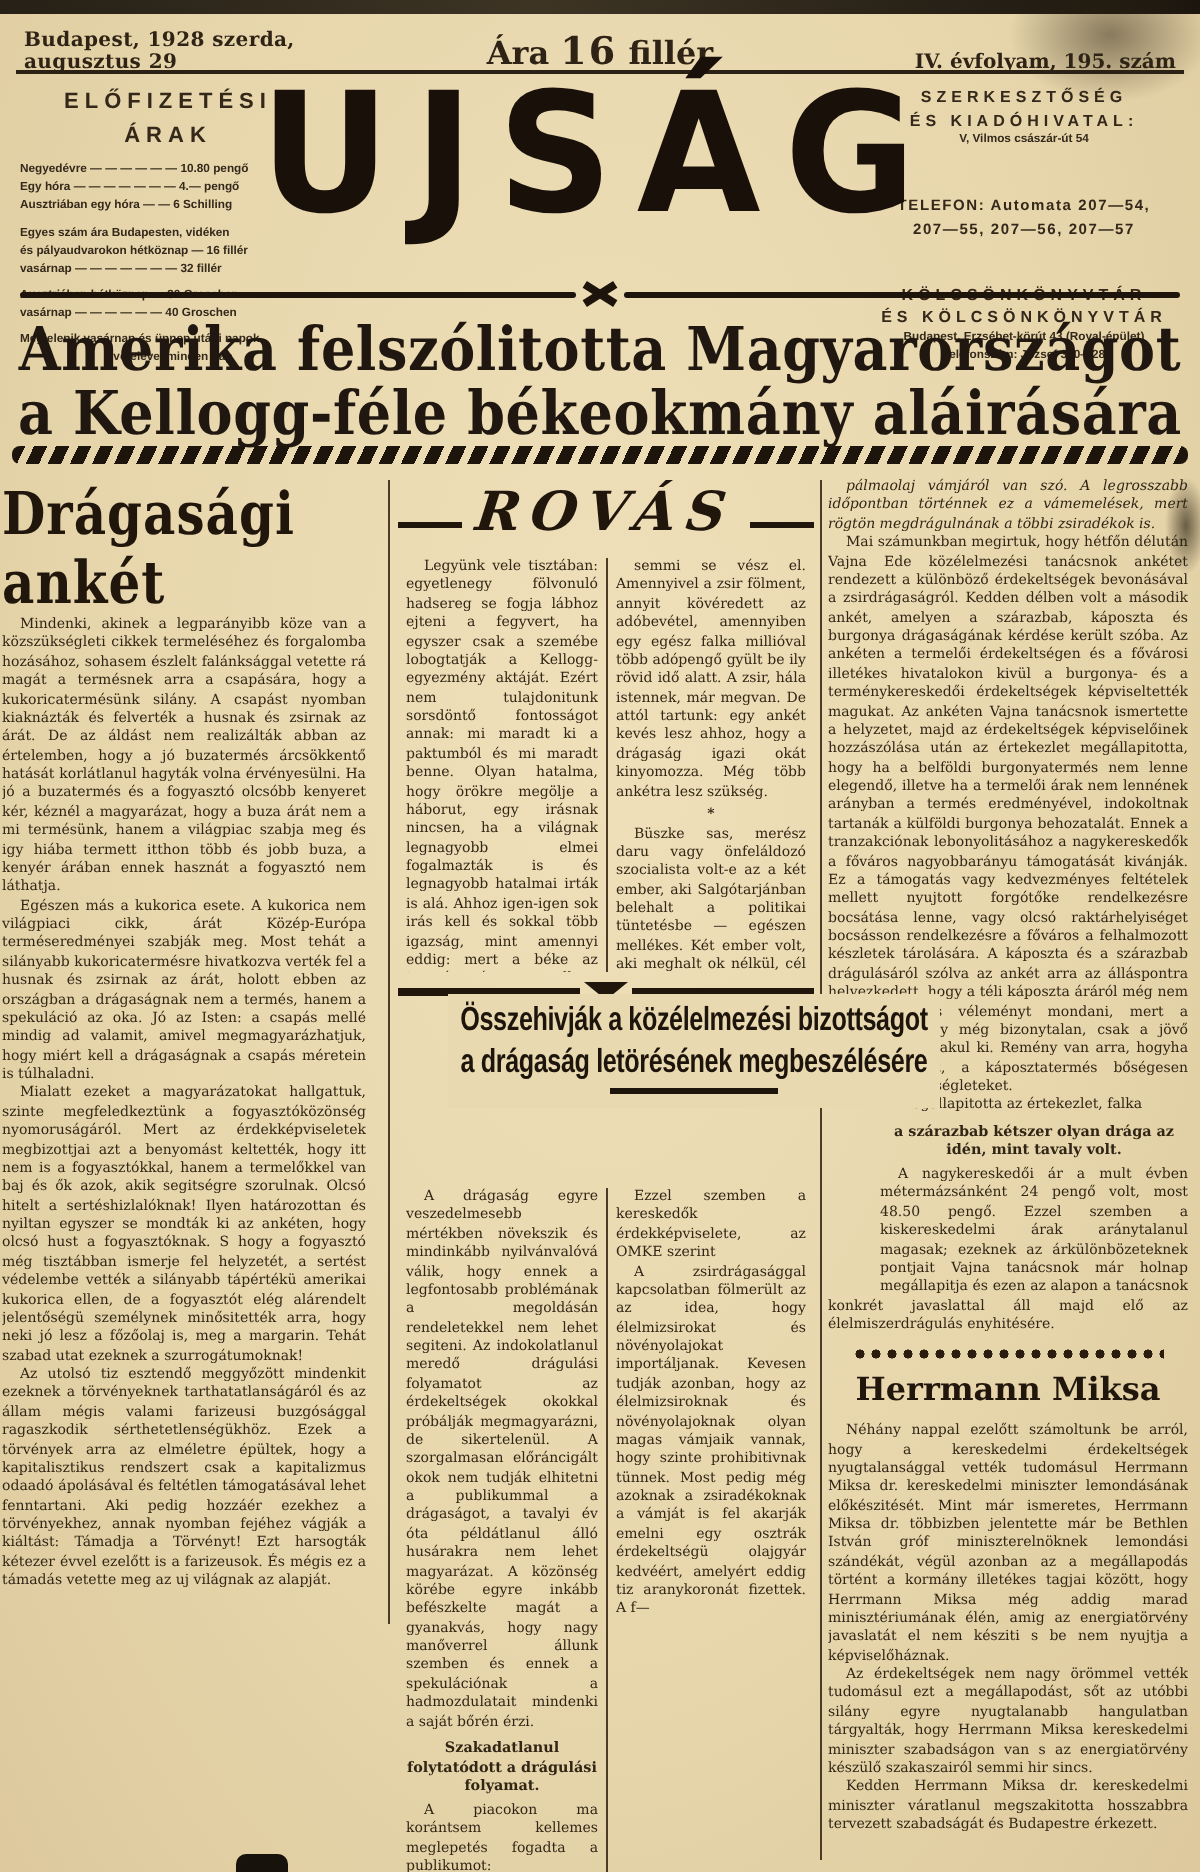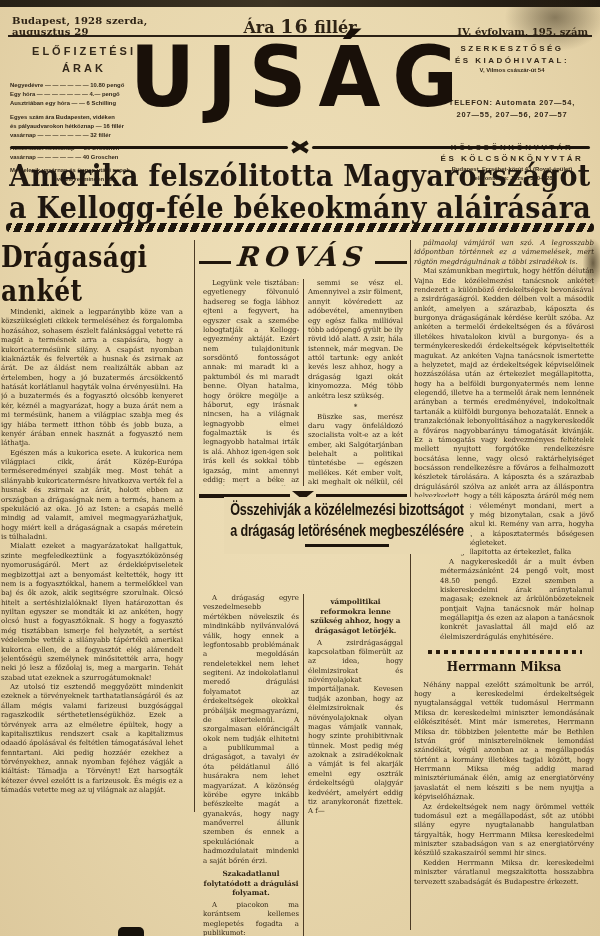--- a/index.html
+++ b/index.html
@@ -85,21 +85,21 @@
   .hl-rule{width:84px;height:3px;background:#1d150c;margin:13px auto 4px;}
   .hl-sub{font-family:"Liberation Sans",sans-serif;font-weight:bold;font-size:7.4px;line-height:1.55;
           text-align:center;padding:0 6px;color:#241a0e;}
   .mid-cols{position:absolute;left:199px;top:594px;width:208px;height:342px;overflow:hidden;}
 
   
   .col3{position:absolute;left:414px;top:239px;width:180px;height:694px;overflow:hidden;}
   .col3-orn{height:8px;margin:6px 12px 4px;
             background:radial-gradient(circle 2.3px at 4px 4px,#2a1d0e 97%,rgba(0,0,0,0));
             background-size:8px 8px;background-repeat:repeat-x;}
-  .herr-title{text-align:center;font-weight:bold;font-size:12px;line-height:1.3;margin:2px 0 5px;color:#20160c;}
+  .herr-title{text-align:center;font-weight:bold;font-size:16px;line-height:1.3;margin:2px 0 5px;color:#20160c;}
 </style>
 </head>
 <body>
 
 <div id="page">
 
   <div class="topstrip"></div>
 
   <div class="topbar">
     <div class="cell tb-date">Budapest, 1928 szerda, augusztus 29</div>
@@ -201,32 +201,33 @@
     <div class="hl-rule"></div>
   </div>
 
   <div class="twocol mid-cols body">
     <div class="sc">
         <p>A drágaság egyre veszedelmesebb mértékben növekszik és mindinkább nyilvánvalóvá válik, hogy ennek a legfontosabb problémának a megoldásán rendeletekkel nem lehet segiteni. Az indokolatlanul meredő drágulási folyamatot az érdekeltségek okokkal próbálják megmagyarázni, de sikertelenül. A szorgalmasan előráncigált okok nem tudják elhitetni a publikummal a drágaságot, a tavalyi év óta példátlanul álló husárakra nem lehet magyarázat. A közönség körébe egyre inkább befészkelte magát a gyanakvás, hogy nagy manőverrel állunk szemben és ennek a spekulációnak a hadmozdulatait mindenki a saját bőrén érzi.</p>
         <p class="bc">Szakadatlanul folytatódott a drágulási folyamat.</p>
         <p>A piacokon ma korántsem kellemes meglepetés fogadta a publikumot:</p>
       </div>
     <div class="sc">
-        <p class="bc">vámpolitikai reformokra lenne szükség ahhoz, hogy a drágaságot letörjék.</p>
+        <p>Ezzel szemben a kereskedők érdekképviselete, az OMKE szerint</p>
         <p>A zsirdrágasággal kapcsolatban fölmerült az az idea, hogy élelmizsirokat és növényolajokat importáljanak. Kevesen tudják azonban, hogy az élelmizsiroknak és növényolajoknak olyan magas vámjaik vannak, hogy szinte prohibitivnak tünnek. Most pedig még azoknak a zsiradékoknak a vámját is fel akarják emelni egy osztrák érdekeltségü olajgyár kedvéért, amelyért eddig tiz aranykoronát fizettek. A f—</p>
       </div>
   </div>
   <div class="vrule2"></div>
 
   <div class="col3 body">
     <div>
         <p class="ital">pálmaolaj vámjáról van szó. A legrosszabb időpontban történnek ez a vámemelések, mert rögtön megdrágulnának a többi zsiradékok is.</p>
         <p>Mai számunkban megirtuk, hogy hétfőn délután Vajna Ede közélelmezési tanácsnok ankétet rendezett a különböző érdekeltségek bevonásával a zsirdrágaságról. Kedden délben volt a második ankét, amelyen a szárazbab, káposzta és burgonya drágaságának kérdése került szóba. Az ankéten a termelői érdekeltségen és a fővárosi illetékes hivatalokon kivül a burgonya- és a terménykereskedői érdekeltségek képviseltették magukat. Az ankéten Vajna tanácsnok ismertette a helyzetet, majd az érdekeltségek képviselőinek hozzászólása után az értekezlet megállapitotta, hogy ha a belföldi burgonyatermés nem lenne elegendő, illetve ha a termelői árak nem lennének arányban a termés eredményével, indokoltnak tartanák a külföldi burgonya behozatalát. Ennek a tranzakciónak lebonyolitásához a nagykereskedők a főváros nagyobbarányu támogatását kivánják. Ez a támogatás vagy kedvezményes feltételek mellett nyujtott forgótőke rendelkezésre bocsátása lenne, vagy olcsó raktárhelyiséget bocsásson rendelkezésre a főváros a felhalmozott készletek tárolására. A káposzta és a szárazbab drágulásáról szólva az ankét arra az álláspontra helyezkedett, hogy a téli káposzta áráról még nem lehet végleges véleményt mondani, mert a terméseredmény még bizonytalan, csak a jövő hónap végén alakul ki. Remény van arra, hogyha elég eső lesz, a káposztatermés bőségesen kielégiti a szükségleteket.</p>
         <p class="intrude"></p>
         <p>Megállapitotta az értekezlet, falka</p>
+        <p class="bc">a szárazbab kétszer olyan drága az idén, mint tavaly volt.</p>
         <p>A nagykereskedői ár a mult évben métermázsánként 24 pengő volt, most 48.50 pengő. Ezzel szemben a kiskereskedelmi árak aránytalanul magasak; ezeknek az árkülönbözeteknek pontjait Vajna tanácsnok már holnap megállapitja és ezen az alapon a tanácsnok konkrét javaslattal áll majd elő az élelmiszerdrágulás enyhitésére.</p>
       </div>
     <div class="col3-orn"></div>
     <div class="herr-title">
       <div>Herrmann Miksa</div>
     </div>
     <div>
         <p>Néhány nappal ezelőtt számoltunk be arról, hogy a kereskedelmi érdekeltségek nyugtalansággal vették tudomásul Herrmann Miksa dr. kereskedelmi miniszter lemondásának előkészitését. Mint már ismeretes, Herrmann Miksa dr. többizben jelentette már be Bethlen István gróf miniszterelnöknek lemondási szándékát, végül azonban az a megállapodás történt a kormány illetékes tagjai között, hogy Herrmann Miksa még addig marad minisztériumának élén, amig az energiatörvény javaslatát el nem késziti s be nem nyujtja a képviselőháznak.</p>
         <p>Az érdekeltségek nem nagy örömmel vették tudomásul ezt a megállapodást, sőt az utóbbi silány egyre nyugtalanabb hangulatban tárgyalták, hogy Herrmann Miksa kereskedelmi miniszter szabadságon van s az energiatörvény készülő szakaszairól semmi hir sincs.</p>
         <p>Kedden Herrmann Miksa dr. kereskedelmi miniszter váratlanul megszakitotta hosszabbra tervezett szabadságát és Budapestre érkezett.</p>

